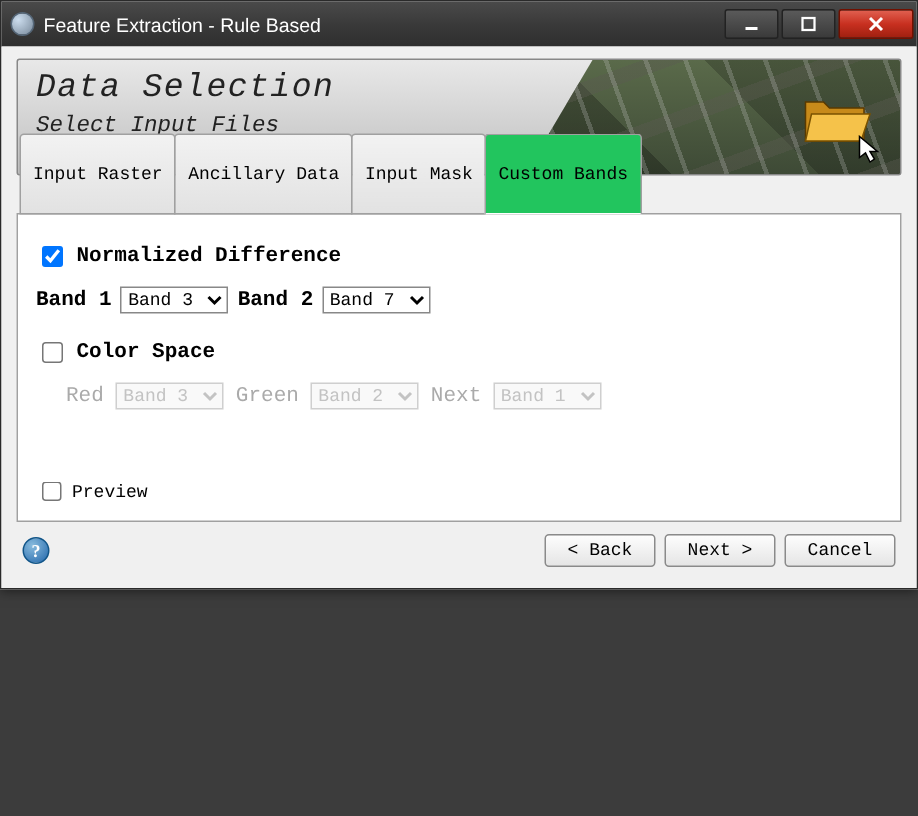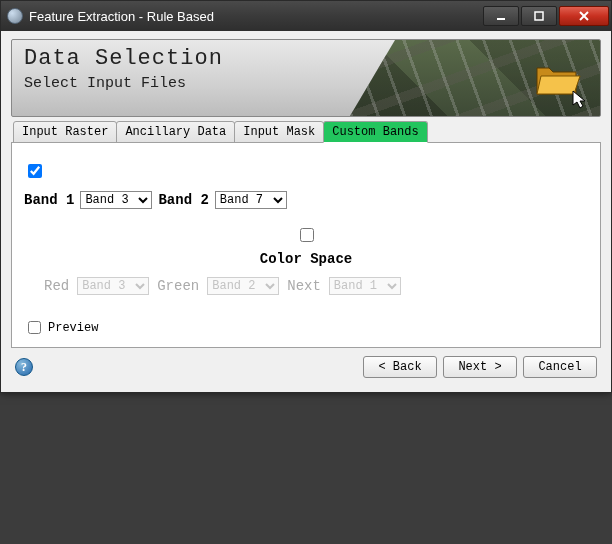--- a/index.html
+++ b/index.html
@@ -71,20 +71,21 @@
     display: flex;
     position: relative;
     overflow: hidden;
     margin-bottom: 4px;
   }
   .header-text {
     padding: 6px 12px;
     flex: 1;
     font-family: "Courier New", "SimSun", monospace;
     color: #222;
+    font-style: italic;
   }
   .header-title { font-size: 22px; letter-spacing: 1px; margin-bottom: 4px; }
   .header-sub { font-size: 15px; }
   .header-img {
     width: 250px;
     height: 100%;
     position: relative;
     clip-path: polygon(18% 0, 100% 0, 100% 100%, 0 100%);
     background:
       linear-gradient(45deg, rgba(0,0,0,0.25) 0 30%, transparent 30% 60%, rgba(0,0,0,0.2) 60% 100%),
@@ -118,21 +119,21 @@
     display: flex;
     align-items: flex-end;
     height: 22px;
     padding-left: 2px;
     position: relative;
     z-index: 2;
   }
   .tab {
     font-family: "Courier New", monospace;
     font-size: 12px;
-    padding: 3px 8px;
+    padding: 19px 8px;
     background: linear-gradient(to bottom, #f2f2f2, #e2e2e2);
     border: 1px solid #a0a0a0;
     border-bottom: 1px solid #a0a0a0;
     border-radius: 3px 3px 0 0;
     margin-right: -1px;
     cursor: pointer;
     position: relative;
   }
   .tab.active {
     background: #22c55e;
@@ -154,21 +155,21 @@
   .cb-row input[type=checkbox] { width: 14px; height: 14px; }
   .band-row { display: flex; align-items: center; gap: 6px; margin-bottom: 14px; font-weight: bold; }
   .band-row select {
     font-family: "Courier New", monospace;
     font-size: 12px;
     border: 1px solid #888;
     background: #fff;
     height: 18px;
     width: 72px;
   }
-  .color-row { margin-top: 16px; flex-direction: column; }
+  .color-row { margin-top: 16px; }
   .rgb-row { display: flex; align-items: center; gap: 8px; color: #aaa; font-style: normal; margin-left: 20px; }
   .rgb-row select {
     font-family: "Courier New", monospace;
     font-size: 12px;
     border: 1px solid #bbb;
     background: #f7f7f7;
     color: #aaa;
     height: 18px;
     width: 72px;
   }
@@ -261,20 +262,21 @@
         <div class="tab">Input Raster</div>
         <div class="tab">Ancillary Data</div>
         <div class="tab">Input Mask</div>
         <div class="tab active">Custom Bands</div>
       </div>
 
       <div class="tab-panel">
 
         <div class="cb-row">
           <input type="checkbox" checked="" style="">
+          <span>Normalized Difference</span>
         </div>
 
         <div class="band-row">
           <span>Band 1</span>
           <select>
             <option>Band 3</option>
           </select>
           <span>Band 2</span>
           <select>
             <option>Band 7</option>

